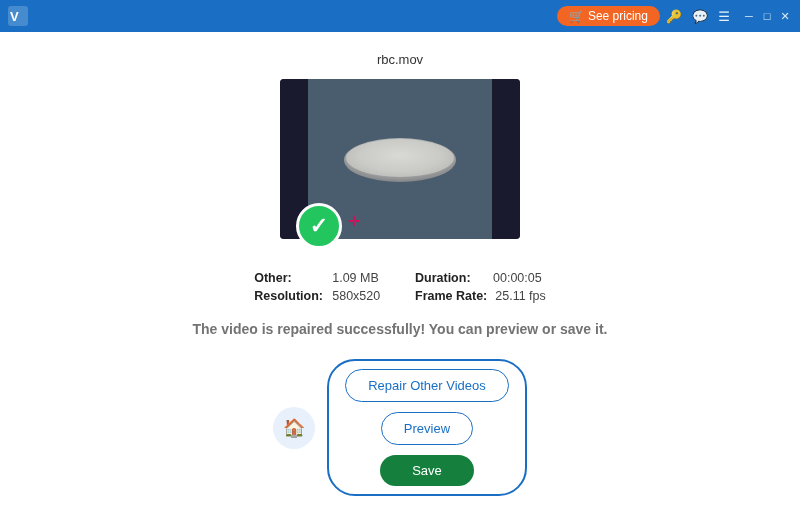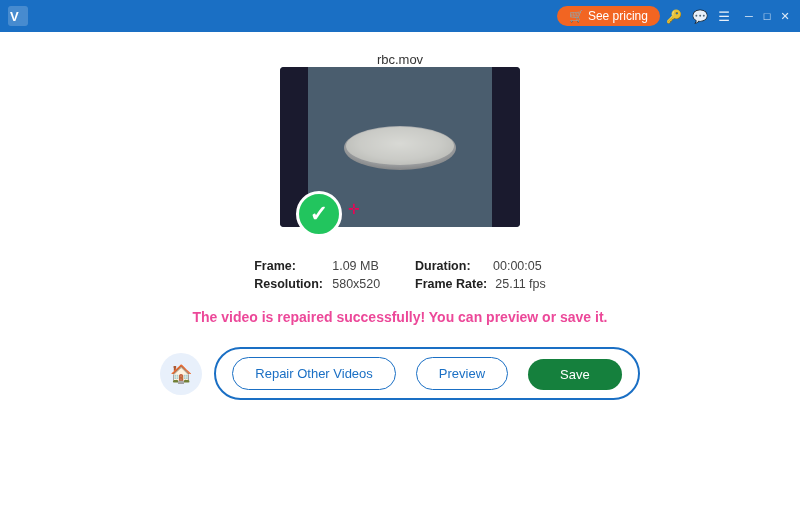--- a/index.html
+++ b/index.html
@@ -86,21 +86,21 @@
       height: 487px;
       display: flex;
       flex-direction: column;
       align-items: center;
       padding: 20px 0 0 0;
     }
 
     .video-filename {
       font-size: 13px;
       color: #333;
-      margin-bottom: 0;
+      margin-bottom: 12px;
       font-weight: 500;
     }
 
     
     .video-thumb-wrap {
       position: relative;
       width: 240px;
       height: 160px;
       margin-bottom: 18px;
     }
@@ -186,21 +186,21 @@
     .info-value {
       color: #444;
     }
     .info-value.blue {
       color: #1a6fc4;
     }
 
     
     .success-msg {
       font-size: 14px;
-      color: #ec4899;
+      color: #737373;
       font-weight: 600;
       margin-bottom: 22px;
       text-align: center;
     }
 
     
     .bottom-bar {
       width: 100%;
       display: flex;
       align-items: center;
@@ -218,25 +218,26 @@
       display: flex;
       align-items: center;
       justify-content: center;
       cursor: pointer;
       color: #1a6fc4;
       font-size: 18px;
       flex-shrink: 0;
     }
     .action-group {
       display: flex;
-      align-items: flex-end;
-      gap: 20px;
+      align-items: center;
+      gap: 10px;
       border: 2px solid #1a6fc4;
       border-radius: 28px;
       padding: 8px 16px;
+      flex-direction: column;
     }
     .btn-outline {
       background: #fff;
       border: 1.5px solid #1a6fc4;
       border-radius: 20px;
       color: #1a6fc4;
       font-size: 13px;
       padding: 8px 22px;
       cursor: pointer;
       white-space: nowrap;
@@ -303,21 +304,21 @@
         </svg>
       </div>
       <div class="video-dark-panel-right"></div>
     </div>
     <div class="success-badge">✓</div>
     <div class="cursor-indicator">✛</div>
   </div>
 
   <div class="info-grid">
     <div class="info-row">
-      <span class="info-label">Frame:</span>
+      <span class="info-label">Other:</span>
       <span class="info-value">1.09 MB</span>
     </div>
     <div class="info-row">
       <span class="info-label">Duration:</span>
       <span class="info-value">00:00:05</span>
     </div>
     <div class="info-row">
       <span class="info-label">Resolution:</span>
       <span class="info-value">580x520</span>
     </div>

